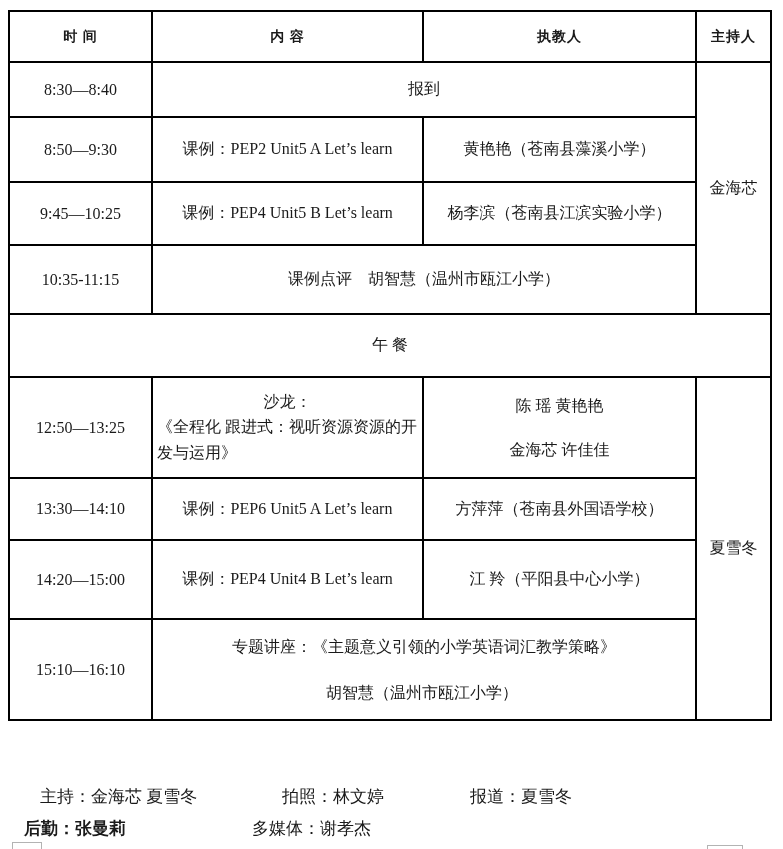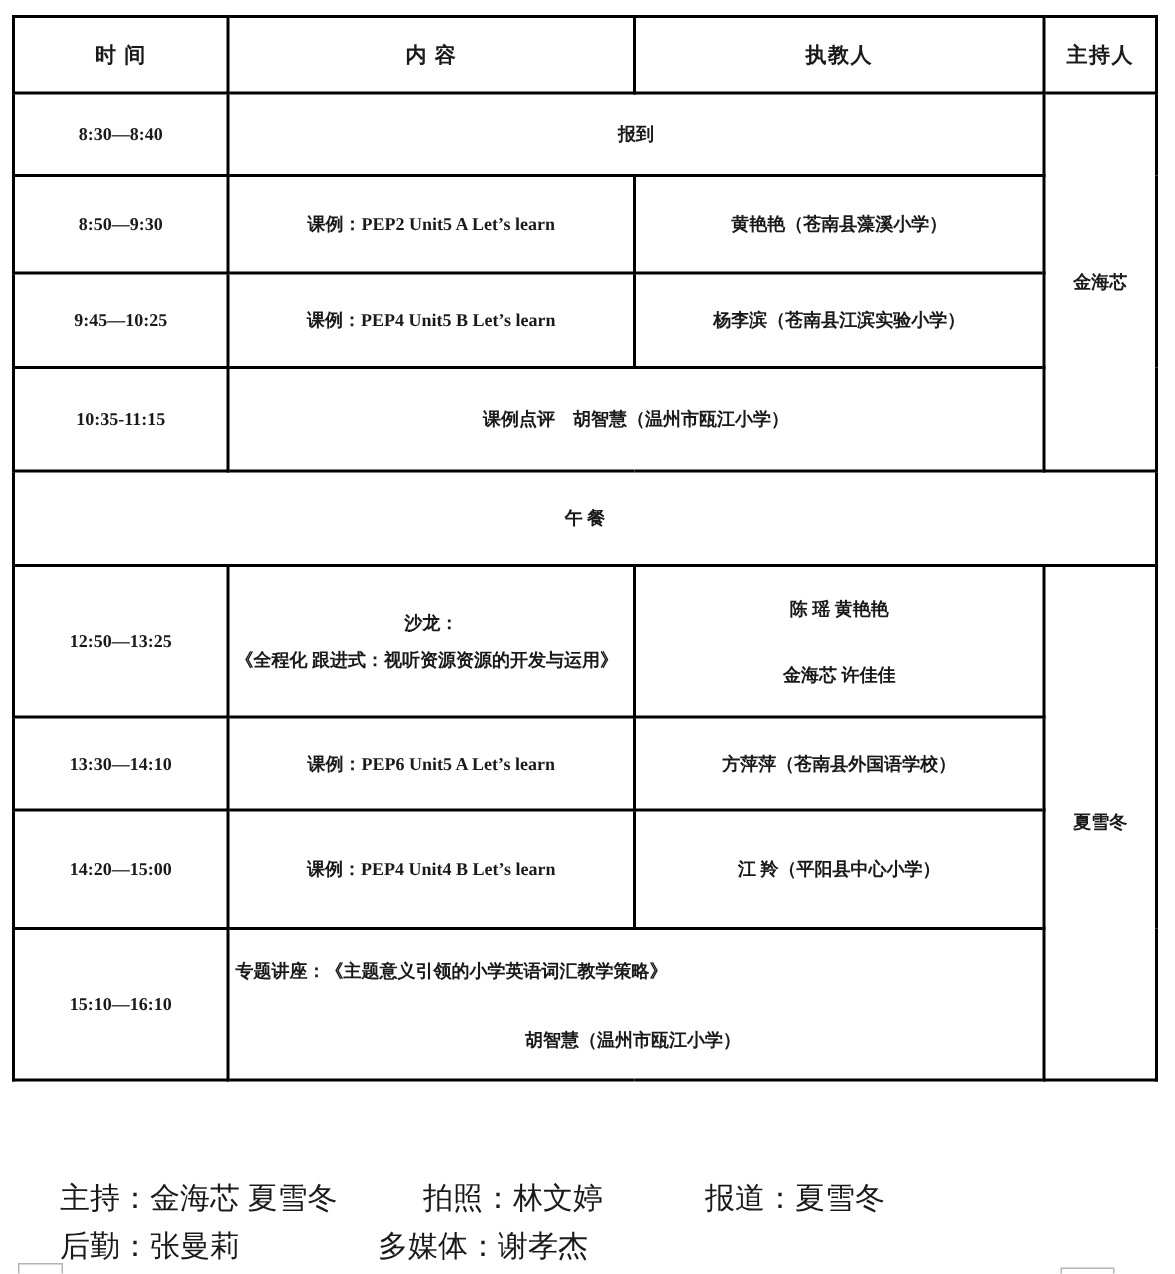--- a/index.html
+++ b/index.html
@@ -13,22 +13,22 @@
   }
   .page{position:absolute;inset:0;}
   table.schedule{
     position:absolute;left:8px;top:10px;
     width:762px;
     border-collapse:collapse;
     table-layout:fixed;
   }
   table.schedule td, table.schedule th{
     border:2px solid #000000;
-    font-size:12px;
-    font-weight:bold;
+    font-size:16px;
+    font-weight:normal;
     text-align:center;
     vertical-align:middle;
     padding:2px 4px;
     overflow:hidden;
   }
   .c-time{width:143px}
   .c-content{width:271px}
   .c-teacher{width:273px}
   .c-host{width:75px}
 
@@ -48,32 +48,32 @@
     font-weight:bold;
     letter-spacing:1px;
   }
   td.left{text-align:left;padding-left:7px;}
   td.cell-salon{padding:4px 6px;}
   .salon-title{line-height:24px;}
   .salon-body{text-align:left;line-height:26px;}
   .stack-line{line-height:24px;}
   .stack-gap{margin-top:20px;}
   td.cell-lecture{padding:6px 8px;vertical-align:middle;}
-  .lecture-line1{text-align:left;line-height:24px;}
+  .lecture-line1{text-align:center;line-height:24px;}
   .lecture-line2{text-align:center;line-height:24px;margin-top:22px;padding-right:4px;}
 
   .footer-item{
     position:absolute;
-    font-size:20px;
+    font-size:17px;
     white-space:nowrap;
   }
   .f-host{left:40px;top:785px;}
   .f-photo{left:282px;top:785px;}
   .f-report{left:470px;top:785px;}
-  .f-logistics{left:40px;top:817px;}
+  .f-logistics{left:24px;top:817px;font-weight:bold;}
   .f-multimedia{left:252px;top:817px;}
 
   .handle{
     position:absolute;
     background:#ffffff;
     border:1px solid #b3b3b3;
   }
   .handle-left{left:12px;top:842px;width:28px;height:12px;}
   .handle-right{left:707px;top:845px;width:34px;height:10px;}
 </style>

